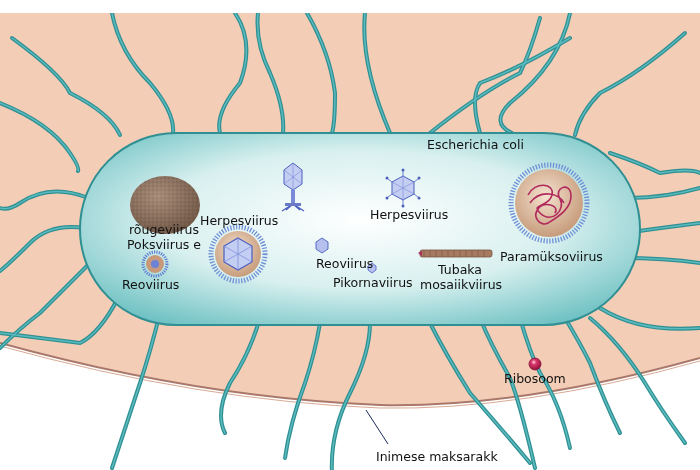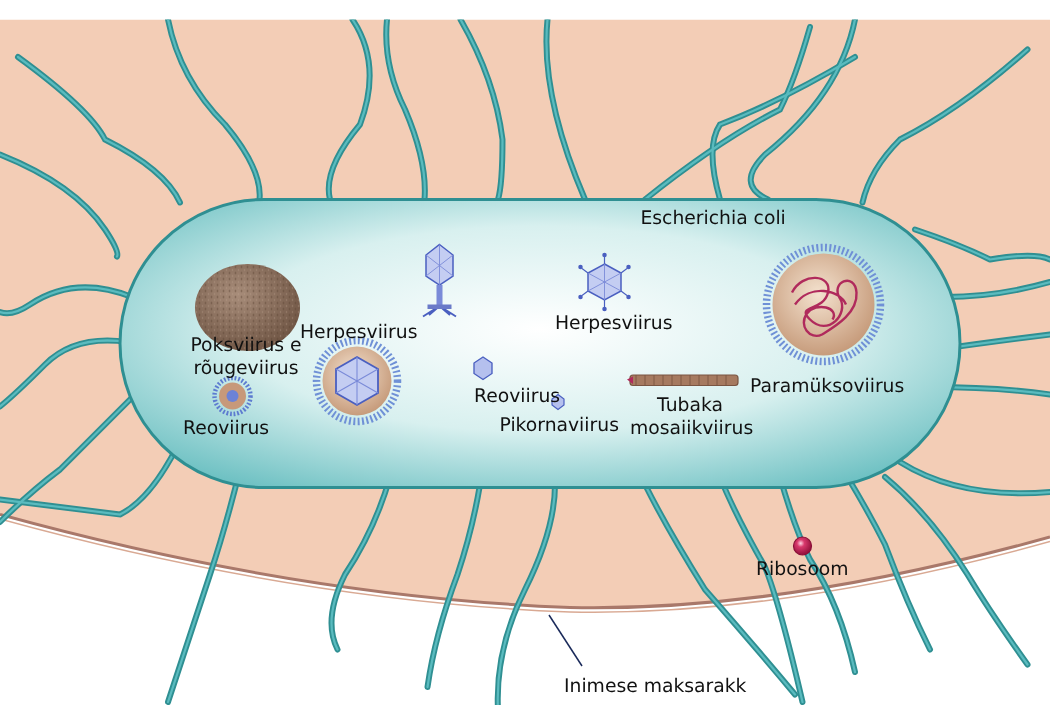--- a/index.html
+++ b/index.html
@@ -177,22 +177,22 @@
     <g>
       <circle cx="535" cy="351" r="6" fill="url(#riboGrad)" stroke="#8a1038" stroke-width="0.8"></circle>
     </g>
 
     <line x1="366" y1="397" x2="388" y2="431" stroke="#1a2a5a" stroke-width="1"></line>
   </svg>
 
   
   <div class="lbl" style="left:427px; top:124px;">Escherichia coli</div>
   <div class="lbl center" style="left:118px; top:209px; width:92px;">
+    <div>rõugeviirus</div>
     <div>Poksviirus e</div>
-    <div>rõugeviirus</div>
   </div>
   <div class="lbl" style="left:200px; top:200px;text-align:center;">Herpesviirus</div>
   <div class="lbl" style="left:370px; top:194px;">Herpesviirus</div>
   <div class="lbl" style="left:122px; top:264px;">Reoviirus</div>
   <div class="lbl" style="left:292px; top:243px;margin-left:24px;">Reoviirus</div>
   <div class="lbl" style="left:333px; top:262px;">Pikornaviirus</div>
   <div class="lbl" style="left:500px; top:236px;">Paramüksoviirus</div>
   <div class="lbl center" style="left:420px; top:249px; width:80px;">
     <div>Tubaka</div>
     <div>mosaiikviirus</div>

